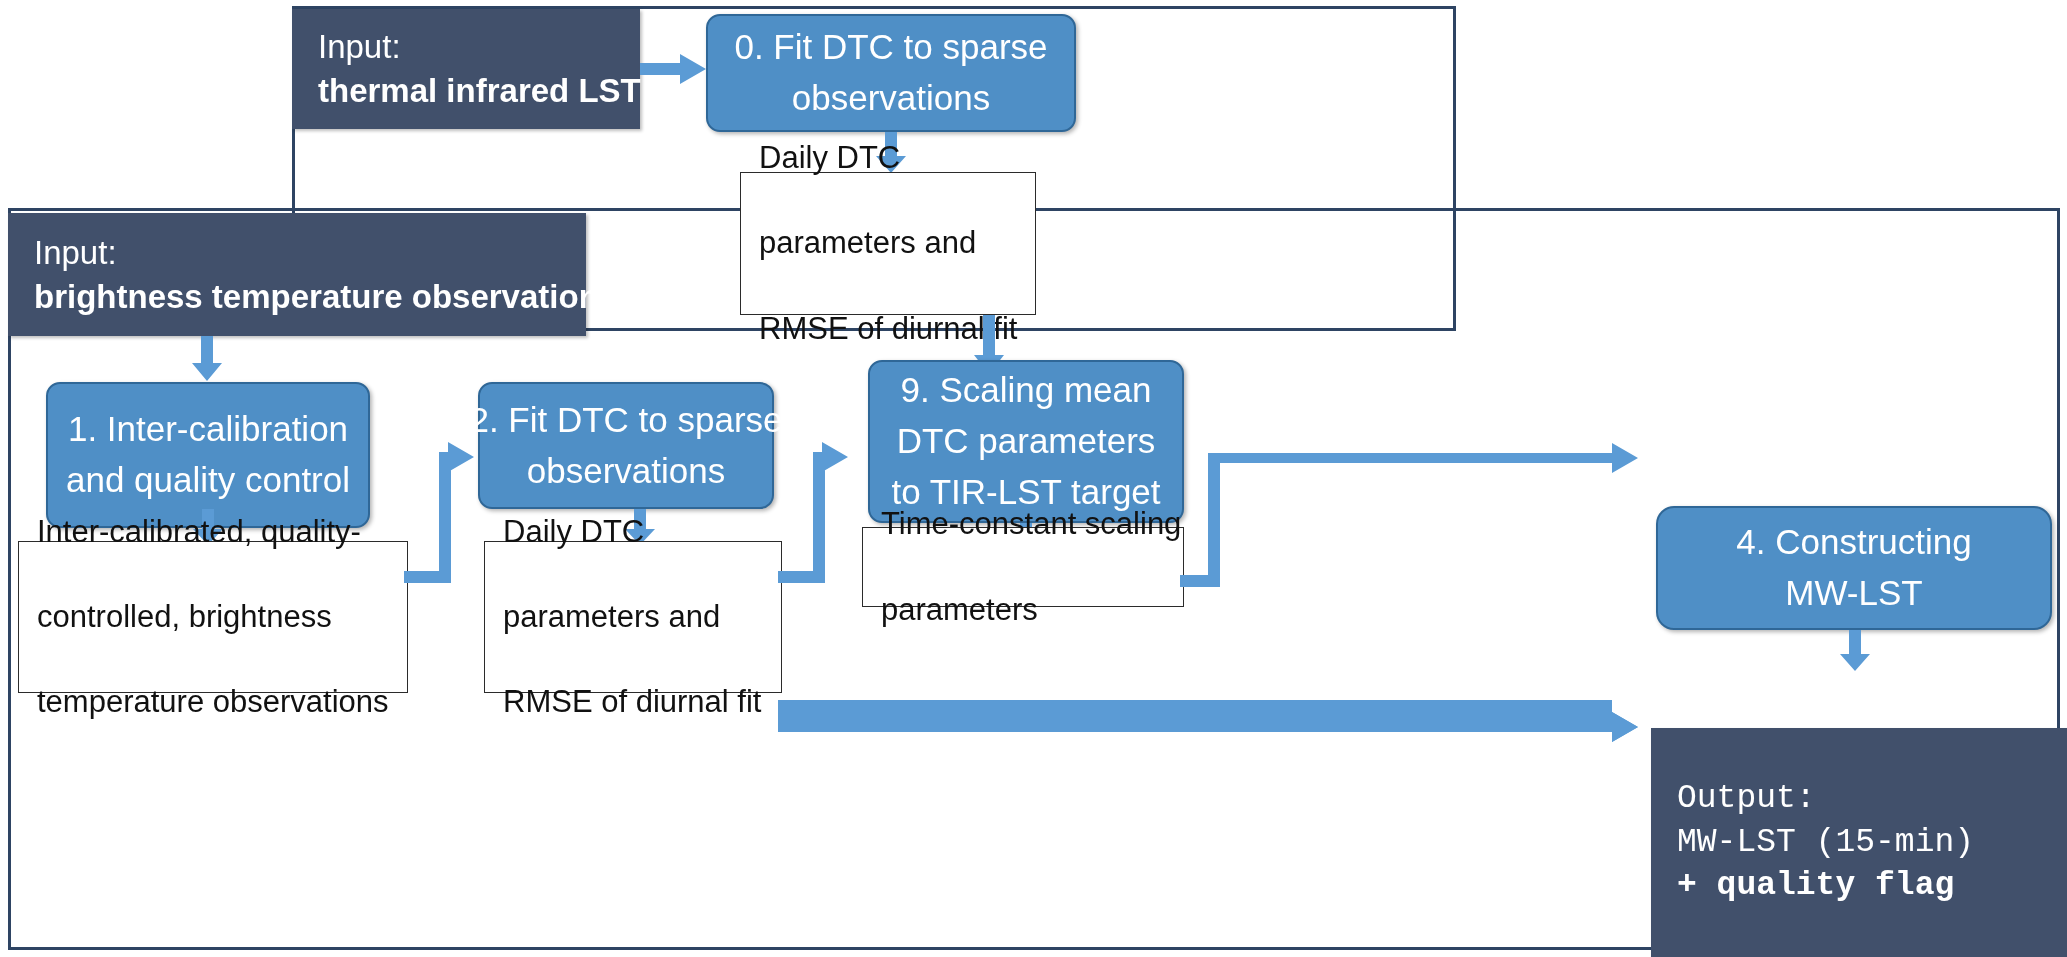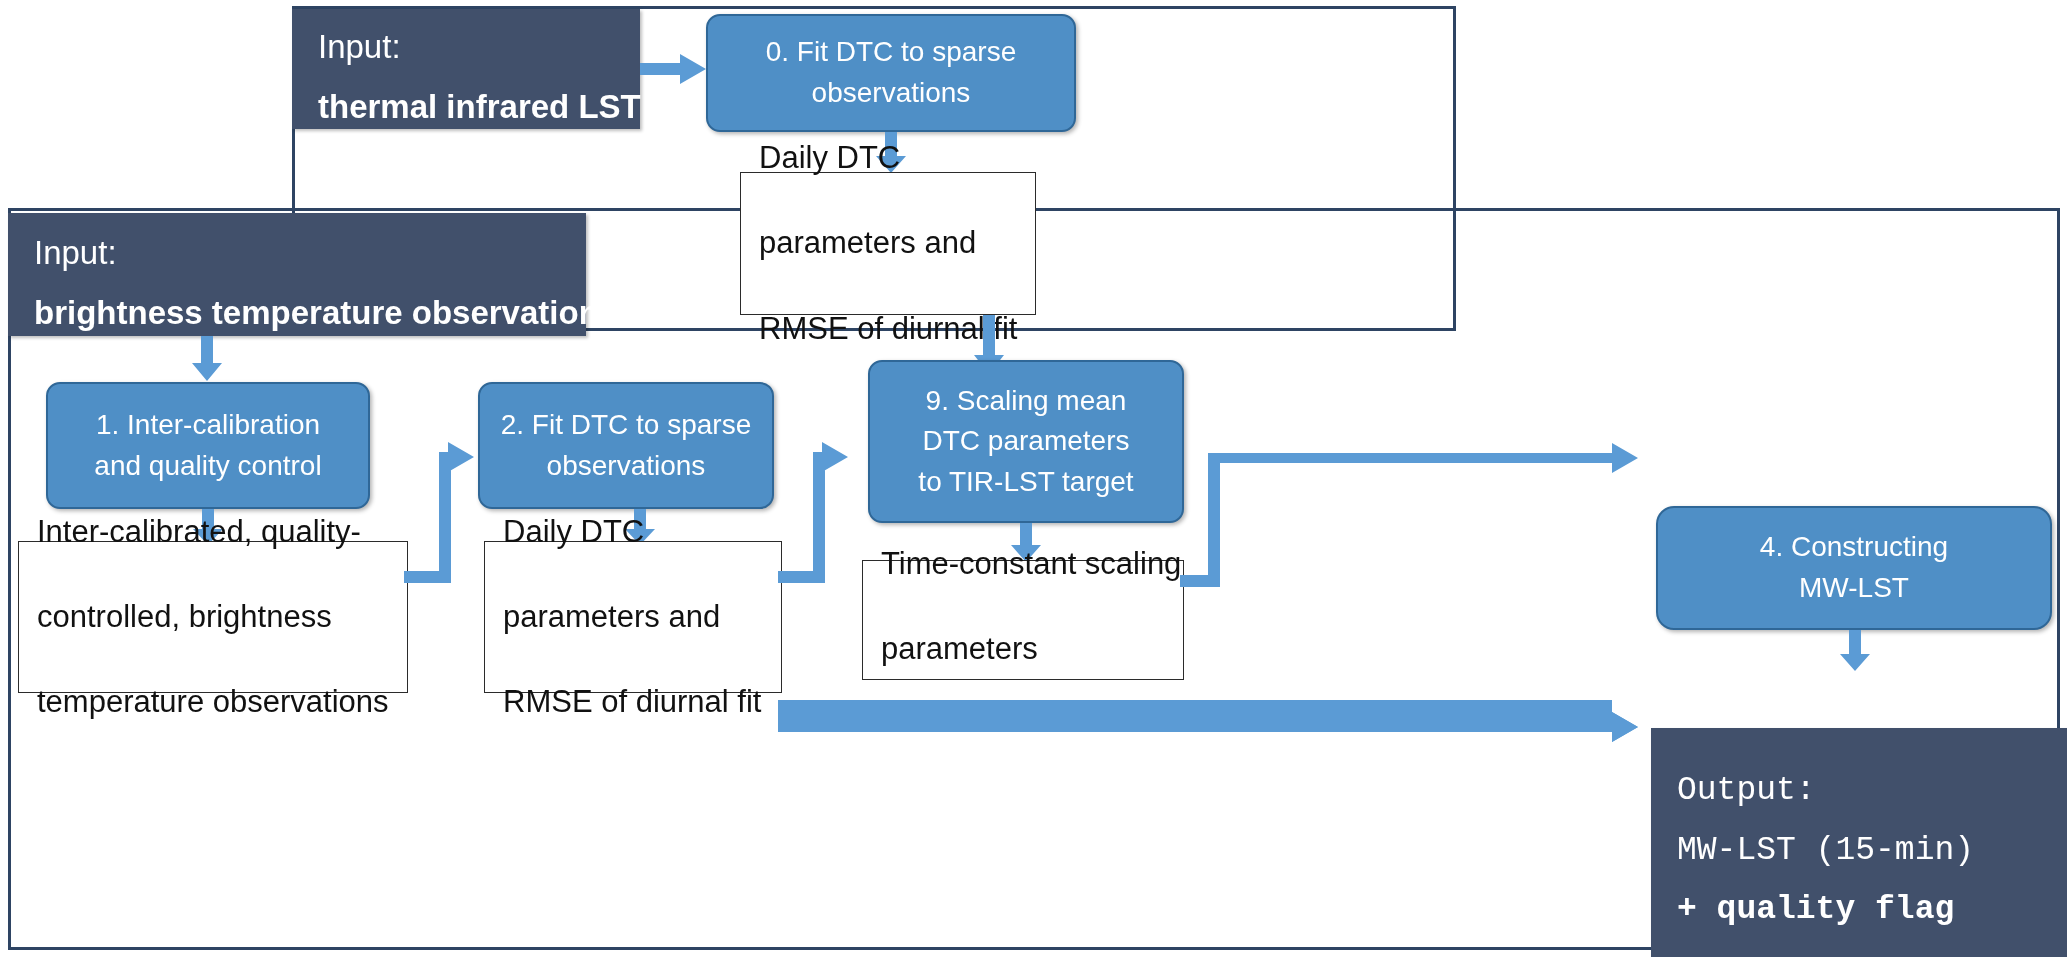--- a/index.html
+++ b/index.html
@@ -12,35 +12,35 @@
   .container{border:3px solid #2e4463;background:transparent;}
 
   
   .darkbox{
     background:#41506b;
     color:#ffffff;
     display:flex;flex-direction:column;justify-content:center;
     padding:10px 26px;
     box-shadow:2px 2px 3px rgba(0,0,0,.25);
   }
-  .darkbox .ln{font-size:33px;line-height:1.32;font-weight:400;white-space:nowrap;margin-top:16px;}
+  .darkbox .ln{font-size:33px;line-height:1.32;font-weight:400;white-space:nowrap;}
   .darkbox .ln.b{font-weight:700;}
 
   
   .bluebox{
     background:#4f8fc6;
     border:2px solid #2f6797;
     border-radius:14px;
     color:#ffffff;
     display:flex;flex-direction:column;justify-content:center;align-items:center;
     text-align:center;
     box-shadow:2px 2px 4px rgba(0,0,0,.3);
     padding:6px 10px;
   }
-  .bluebox .ln{font-size:28px;line-height:1.45;white-space:nowrap;}
+  .bluebox .ln{font-size:35px;line-height:1.45;white-space:nowrap;}
 
   
   .whitebox{
     background:#ffffff;
     border:1.6px solid #2b2b2b;
     color:#111111;
     display:flex;flex-direction:column;justify-content:center;
     padding:6px 18px;
     gap:37px;
   }
@@ -97,21 +97,21 @@
     <div class="ln">Input:</div>
     <div class="ln b">brightness temperature observations</div>
   </div>
 
   <div class="arrow" style="left:190px;top:336px;width:34px;height:46px;">
     <svg width="34" height="46" viewBox="0 0 34 46">
       <path d="M11 0 L23 0 L23 27 L32 27 L17 45 L2 27 L11 27 Z" fill="#5b9bd5"></path>
     </svg>
   </div>
 
-  <div class="abs bluebox" style="left:46px;top:382px;width:324px;height:127px;">
+  <div class="abs bluebox" style="left:46px;top:382px;width:324px;height:146px;">
     <div class="ln">1. Inter-calibration</div>
     <div class="ln">and quality control</div>
   </div>
 
   <div class="arrow" style="left:191px;top:509px;width:34px;height:37px;">
     <svg width="34" height="37" viewBox="0 0 34 37">
       <path d="M11 0 L23 0 L23 20 L32 20 L17 36 L2 20 L11 20 Z" fill="#5b9bd5"></path>
     </svg>
   </div>
 
@@ -156,21 +156,21 @@
     <div class="ln">DTC parameters</div>
     <div class="ln">to TIR-LST target</div>
   </div>
 
   <div class="arrow" style="left:1009px;top:523px;width:34px;height:40px;">
     <svg width="34" height="40" viewBox="0 0 34 40">
       <path d="M11 0 L23 0 L23 22 L32 22 L17 39 L2 22 L11 22 Z" fill="#5b9bd5"></path>
     </svg>
   </div>
 
-  <div class="abs whitebox" style="left:862px;top:560px;width:322px;height:120px;justify-content:flex-end;">
+  <div class="abs whitebox" style="left:862px;top:527px;width:322px;height:80px;">
     <div class="ln">Time-constant scaling</div>
     <div class="ln">parameters</div>
   </div>
 
   <div class="arrow" style="left:1180px;top:431px;width:460px;height:160px;">
     <svg width="460" height="160" viewBox="0 0 460 160">
       <path d="M0 144 L28 144 L28 22 L432 22 L432 12 L458 27 L432 42 L432 32 L40 32 L40 156 L0 156 Z" fill="#5b9bd5"></path>
     </svg>
   </div>
 

